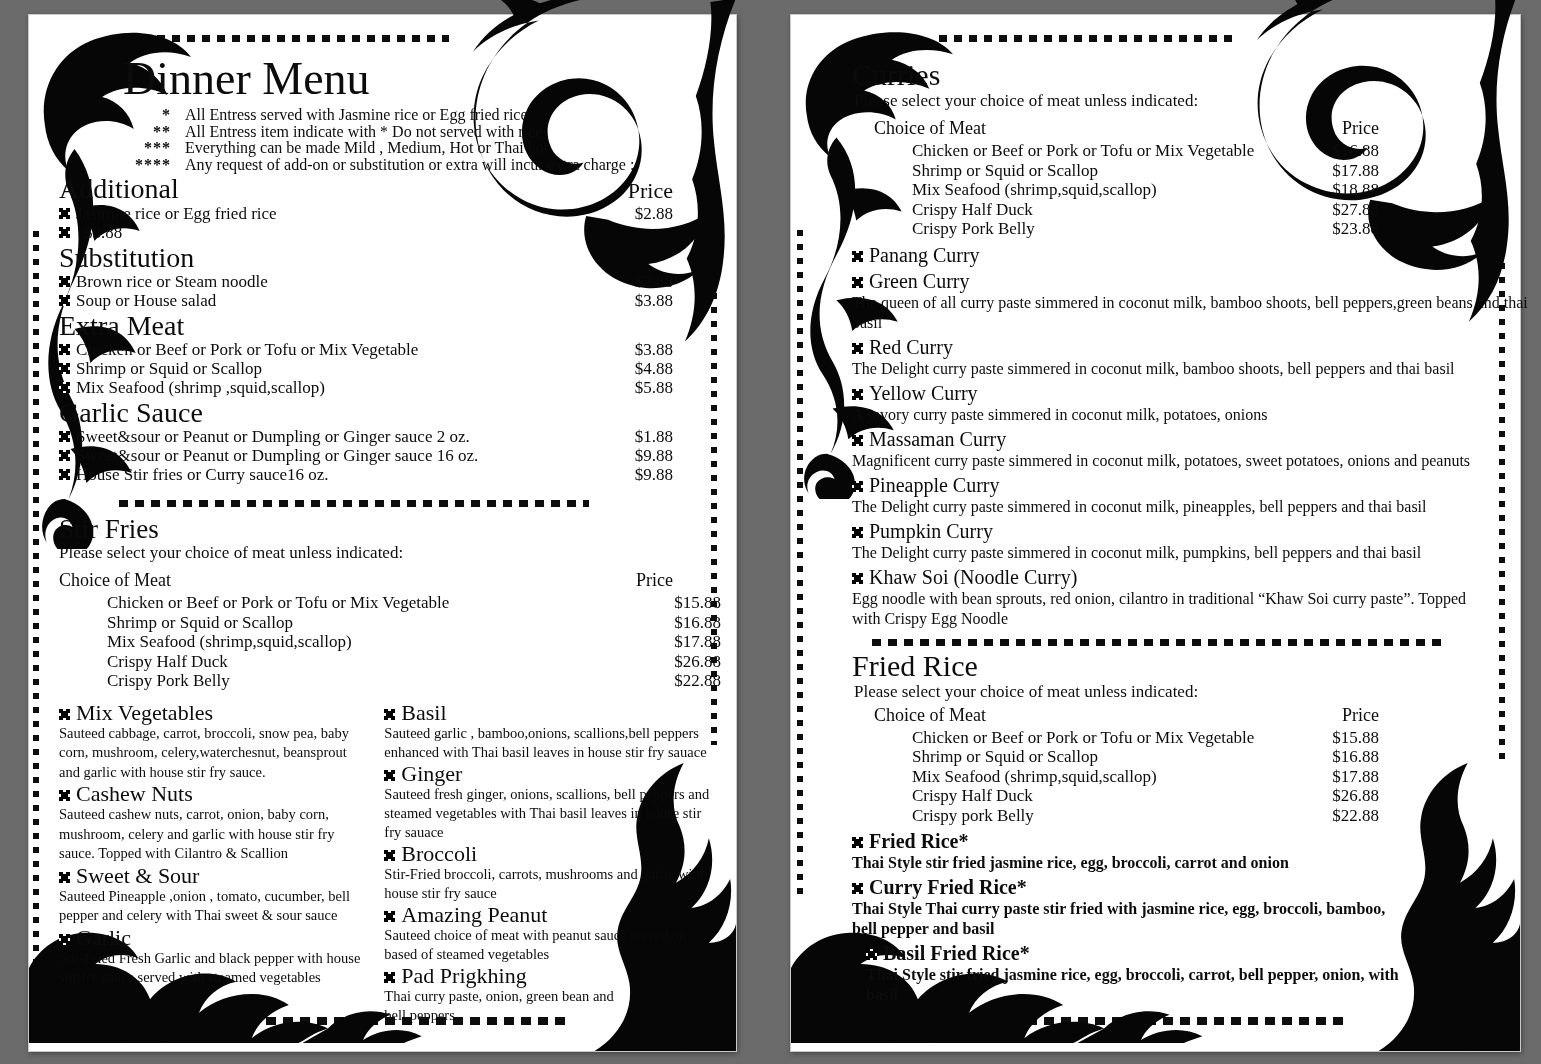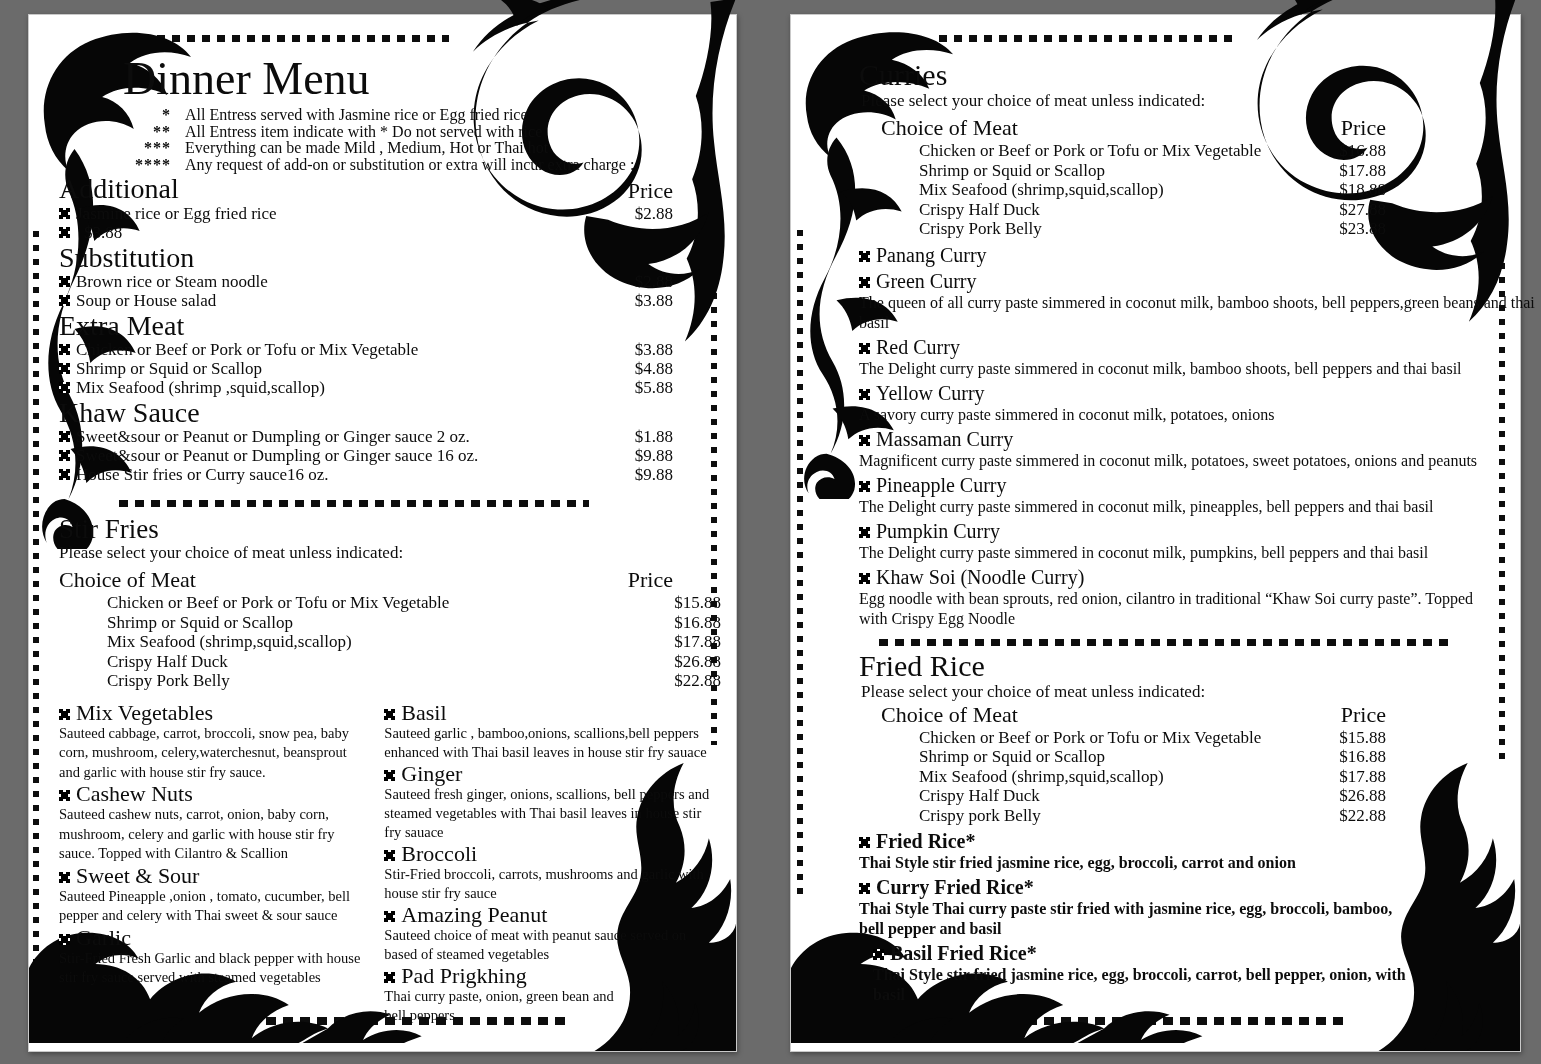--- a/index.html
+++ b/index.html
@@ -27,21 +27,21 @@
     background:repeating-linear-gradient(90deg,#0d0d0d 0 9px,transparent 9px 16px);}
 
   
   .orn{position:absolute;pointer-events:none;z-index:1;}
   .orn svg{display:block;width:100%;height:100%;}
   .orn path{fill:#060606;}
 
   
   .content{position:absolute;z-index:2;top:0;}
   #left-page .content{left:30px;width:652px;}
-  #right-page .content{left:68px;width:655px;}
+  #right-page .content{left:61px;width:655px;}
 
   h1.menu-title{font-size:46px;font-weight:400;line-height:48px;margin:40px 0 4px 64px;}
   .note{display:flex;font-size:16px;line-height:16.5px;}
   .note .stars{width:112px;text-align:right;margin-right:14px;letter-spacing:1px;font-weight:700;}
   .note .ntxt{flex:1;}
 
   .sec-head{display:flex;justify-content:space-between;align-items:baseline;
     width:614px;margin:2px 0 0;}
   .sec-head .h{font-size:28px;line-height:28px;font-weight:400;}
   .sec-head .price-head{font-size:22px;font-weight:400;}
@@ -54,21 +54,21 @@
     position:relative;top:0px;
     background:
       linear-gradient(#fff,#fff) top    center/3px 2px no-repeat,
       linear-gradient(#fff,#fff) bottom center/3px 2px no-repeat,
       linear-gradient(#fff,#fff) left   center/2px 3px no-repeat,
       linear-gradient(#fff,#fff) right  center/2px 3px no-repeat,
       #000;}
 
   .subline{font-size:17px;line-height:19px;}
   .choice-head{display:flex;justify-content:space-between;align-items:baseline;
-    font-size:22px;line-height:26px;margin-top:5px;}
+    font-size:18px;line-height:26px;margin-top:5px;}
   .choice-row{display:flex;align-items:baseline;font-size:17px;line-height:19.5px;}
   .choice-row .txt{flex:1;}
   #left-page .choice-head{width:614px;}
   #left-page .choice-row{width:614px;padding-left:48px;}
   #right-page .choice-head{width:527px;padding-left:22px;box-sizing:border-box;}
   #right-page .choice-row{width:527px;padding-left:60px;box-sizing:border-box;}
 
   .cols{display:flex;gap:16px;margin-top:10px;}
   .colL{width:322px;}
   .colR{width:340px;}
@@ -185,21 +185,21 @@
       <span class="txt">Shrimp  or Squid or Scallop</span>
       <span class="price">$4.88</span>
     </div>
     <div class="row">
       <span class="bul"></span>
       <span class="txt">Mix Seafood (shrimp ,squid,scallop)</span>
       <span class="price">$5.88</span>
     </div>
 
     <div class="sec-head">
-      <span class="h">Khaw Sauce</span>
+      <span class="h">Garlic Sauce</span>
     </div>
     <div class="row">
       <span class="bul"></span>
       <span class="txt">Sweet&amp;sour or Peanut or Dumpling or Ginger sauce 2 oz.</span>
       <span class="price">$1.88</span>
     </div>
     <div class="row">
       <span class="bul"></span>
       <span class="txt">Sweet&amp;sour or Peanut or Dumpling or Ginger sauce 16 oz.</span>
       <span class="price">$9.88</span>

